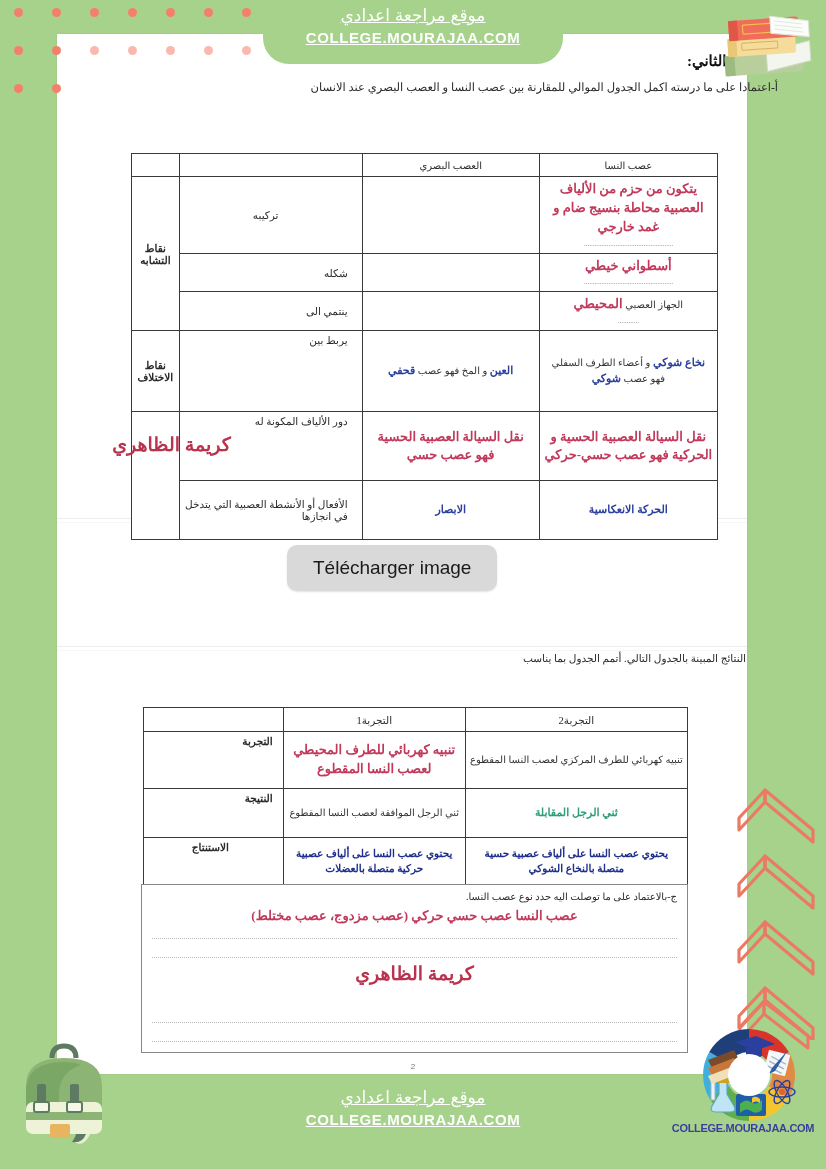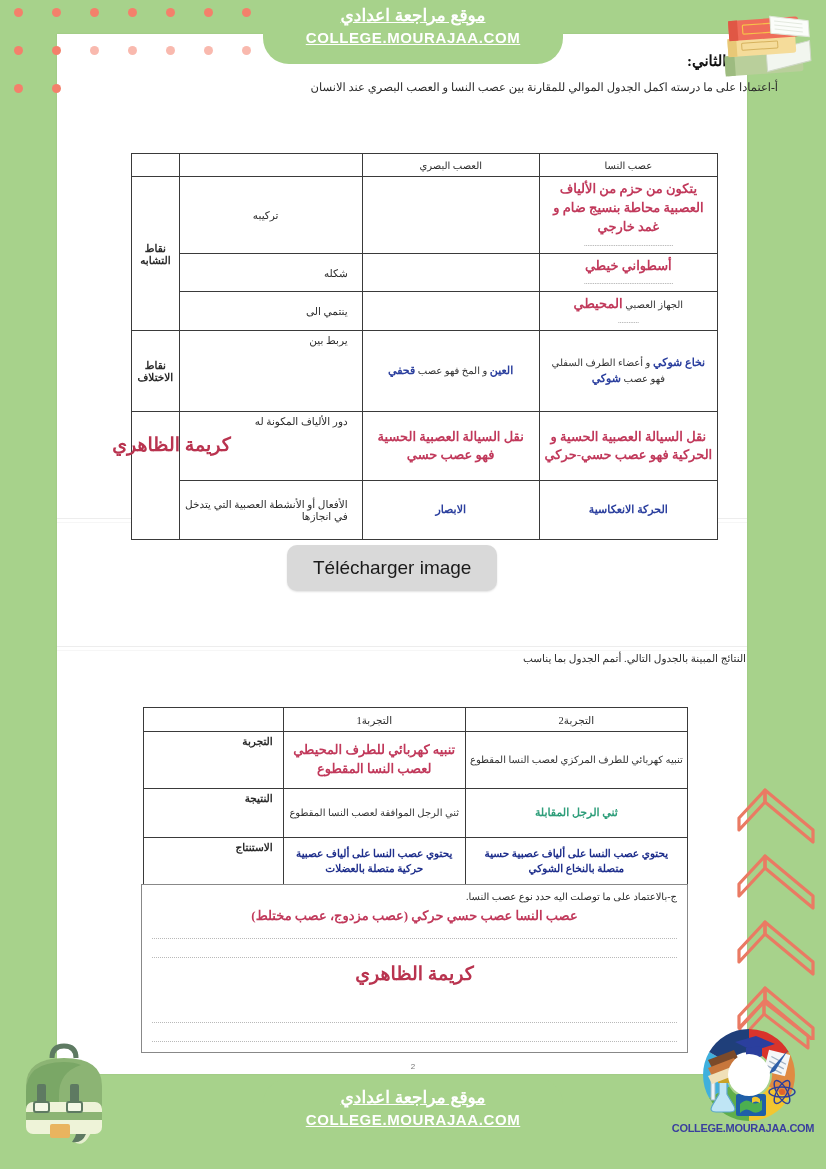--- a/index.html
+++ b/index.html
@@ -35,21 +35,21 @@
     position:absolute;z-index:6;background:#a7d28b;
     border-bottom-left-radius:26px;border-bottom-right-radius:26px;
     text-align:center;color:#ffffff;
   }
   .brand-tab.top{left:263px;top:0;width:300px;height:60px;padding-top:4px;}
   .brand-tab.bottom{
     left:263px;top:1078px;width:300px;height:60px;
     border-radius:26px 26px 0 0;padding-top:8px;
   }
   .brand-line1{
-    font-size:17px;font-weight:700;letter-spacing:.2px;
+    font-size:17px;font-weight:400;letter-spacing:.2px;
     text-decoration:underline;line-height:24px;text-align:center;
   }
   .brand-line2{
     font-size:15px;font-weight:700;letter-spacing:.6px;
     text-decoration:underline;line-height:20px;direction:ltr;
   }
   .footer-band{
     position:absolute;left:0;top:1098px;width:826px;height:71px;
     background:#a7d28b;z-index:4;
   }
@@ -306,21 +306,21 @@
     </td>
     <td style="text-align:right;padding-right:10px;vertical-align:top" class="lbl">النتيجة</td>
   </tr>
   <tr>
     <td style="height:40px">
       <span class="ans ans-darkblue">يحتوي عصب النسا على ألياف عصبية حسية متصلة بالنخاع الشوكي</span>
     </td>
     <td>
       <span class="ans ans-darkblue">يحتوي عصب النسا على ألياف عصبية حركية متصلة بالعضلات</span>
     </td>
-    <td style="text-align:right;padding-right:10px;vertical-align:top" class="lbl">الاستنتاج</td>
+    <td style="text-align:center;padding-right:10px;vertical-align:top" class="lbl">الاستنتاج</td>
   </tr>
 </tbody>
   </table>
 
 <div class="concl">
   <div class="q">ج-بالاعتماد على ما توصلت اليه حدد نوع عصب النسا.</div>
   <div class="l" style="border-bottom:none;">
     <span class="ans-red" style="font-size:13px">عصب النسا عصب حسي حركي (عصب مزدوج، عصب مختلط)</span>
   </div>
   <div class="l"></div>

